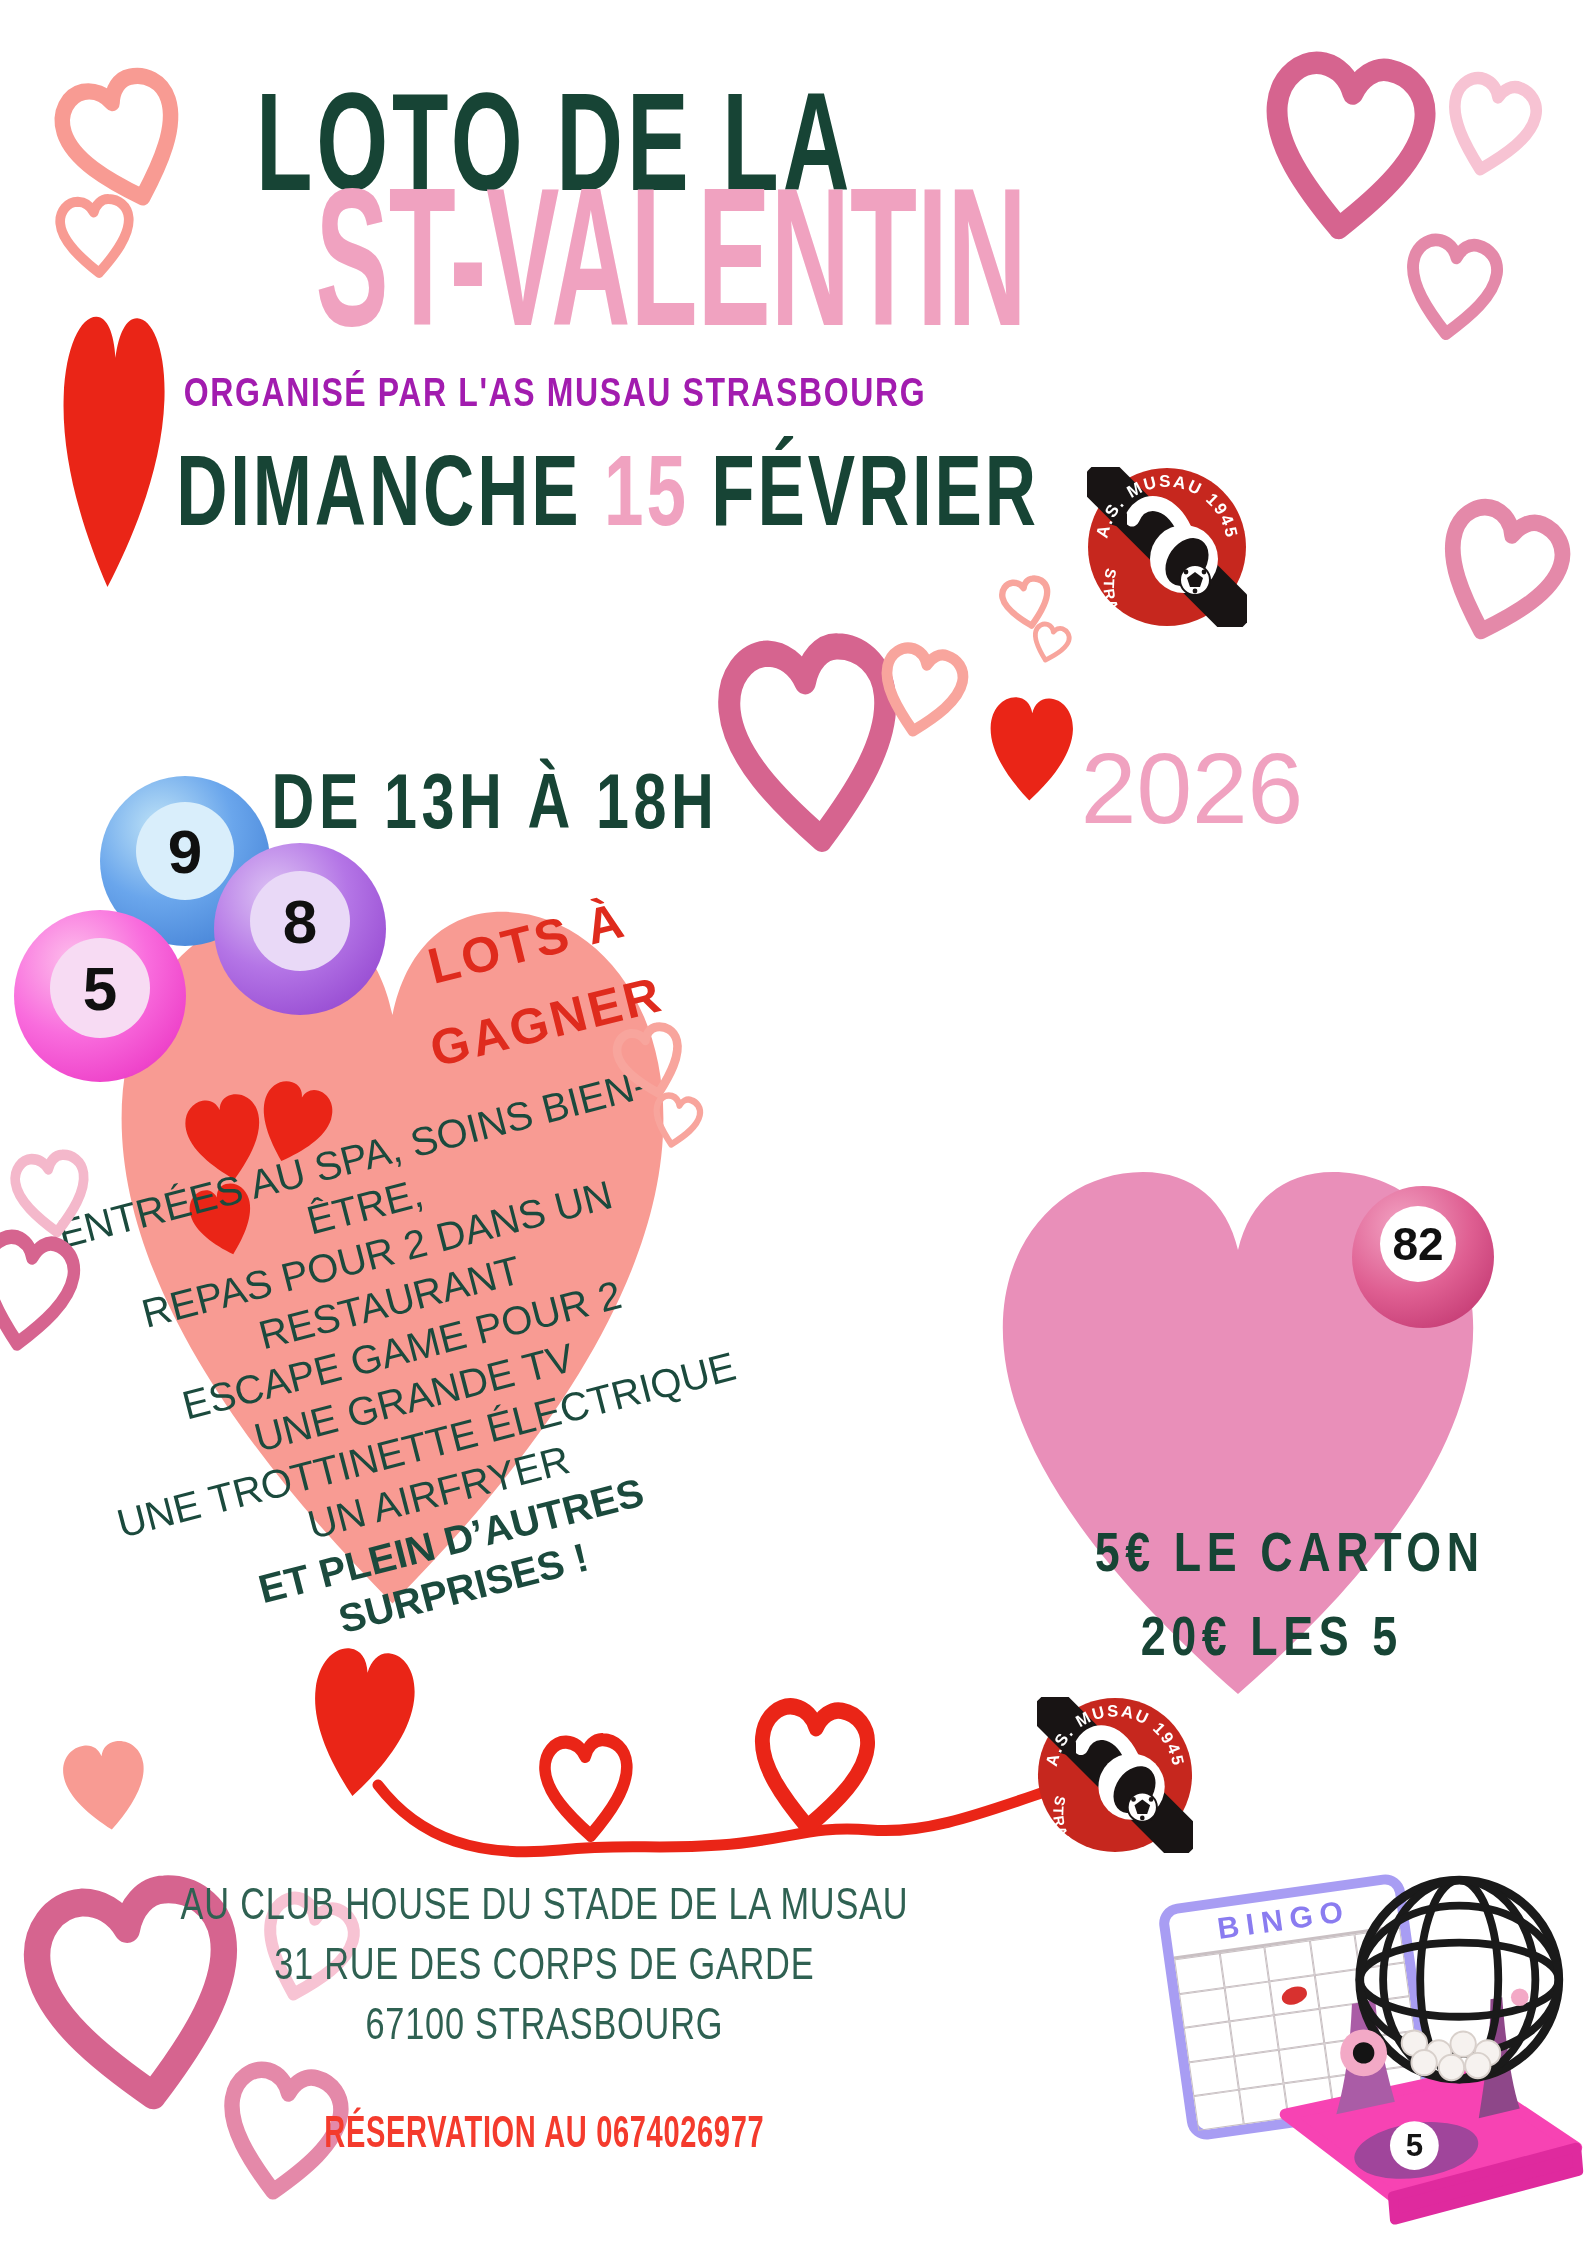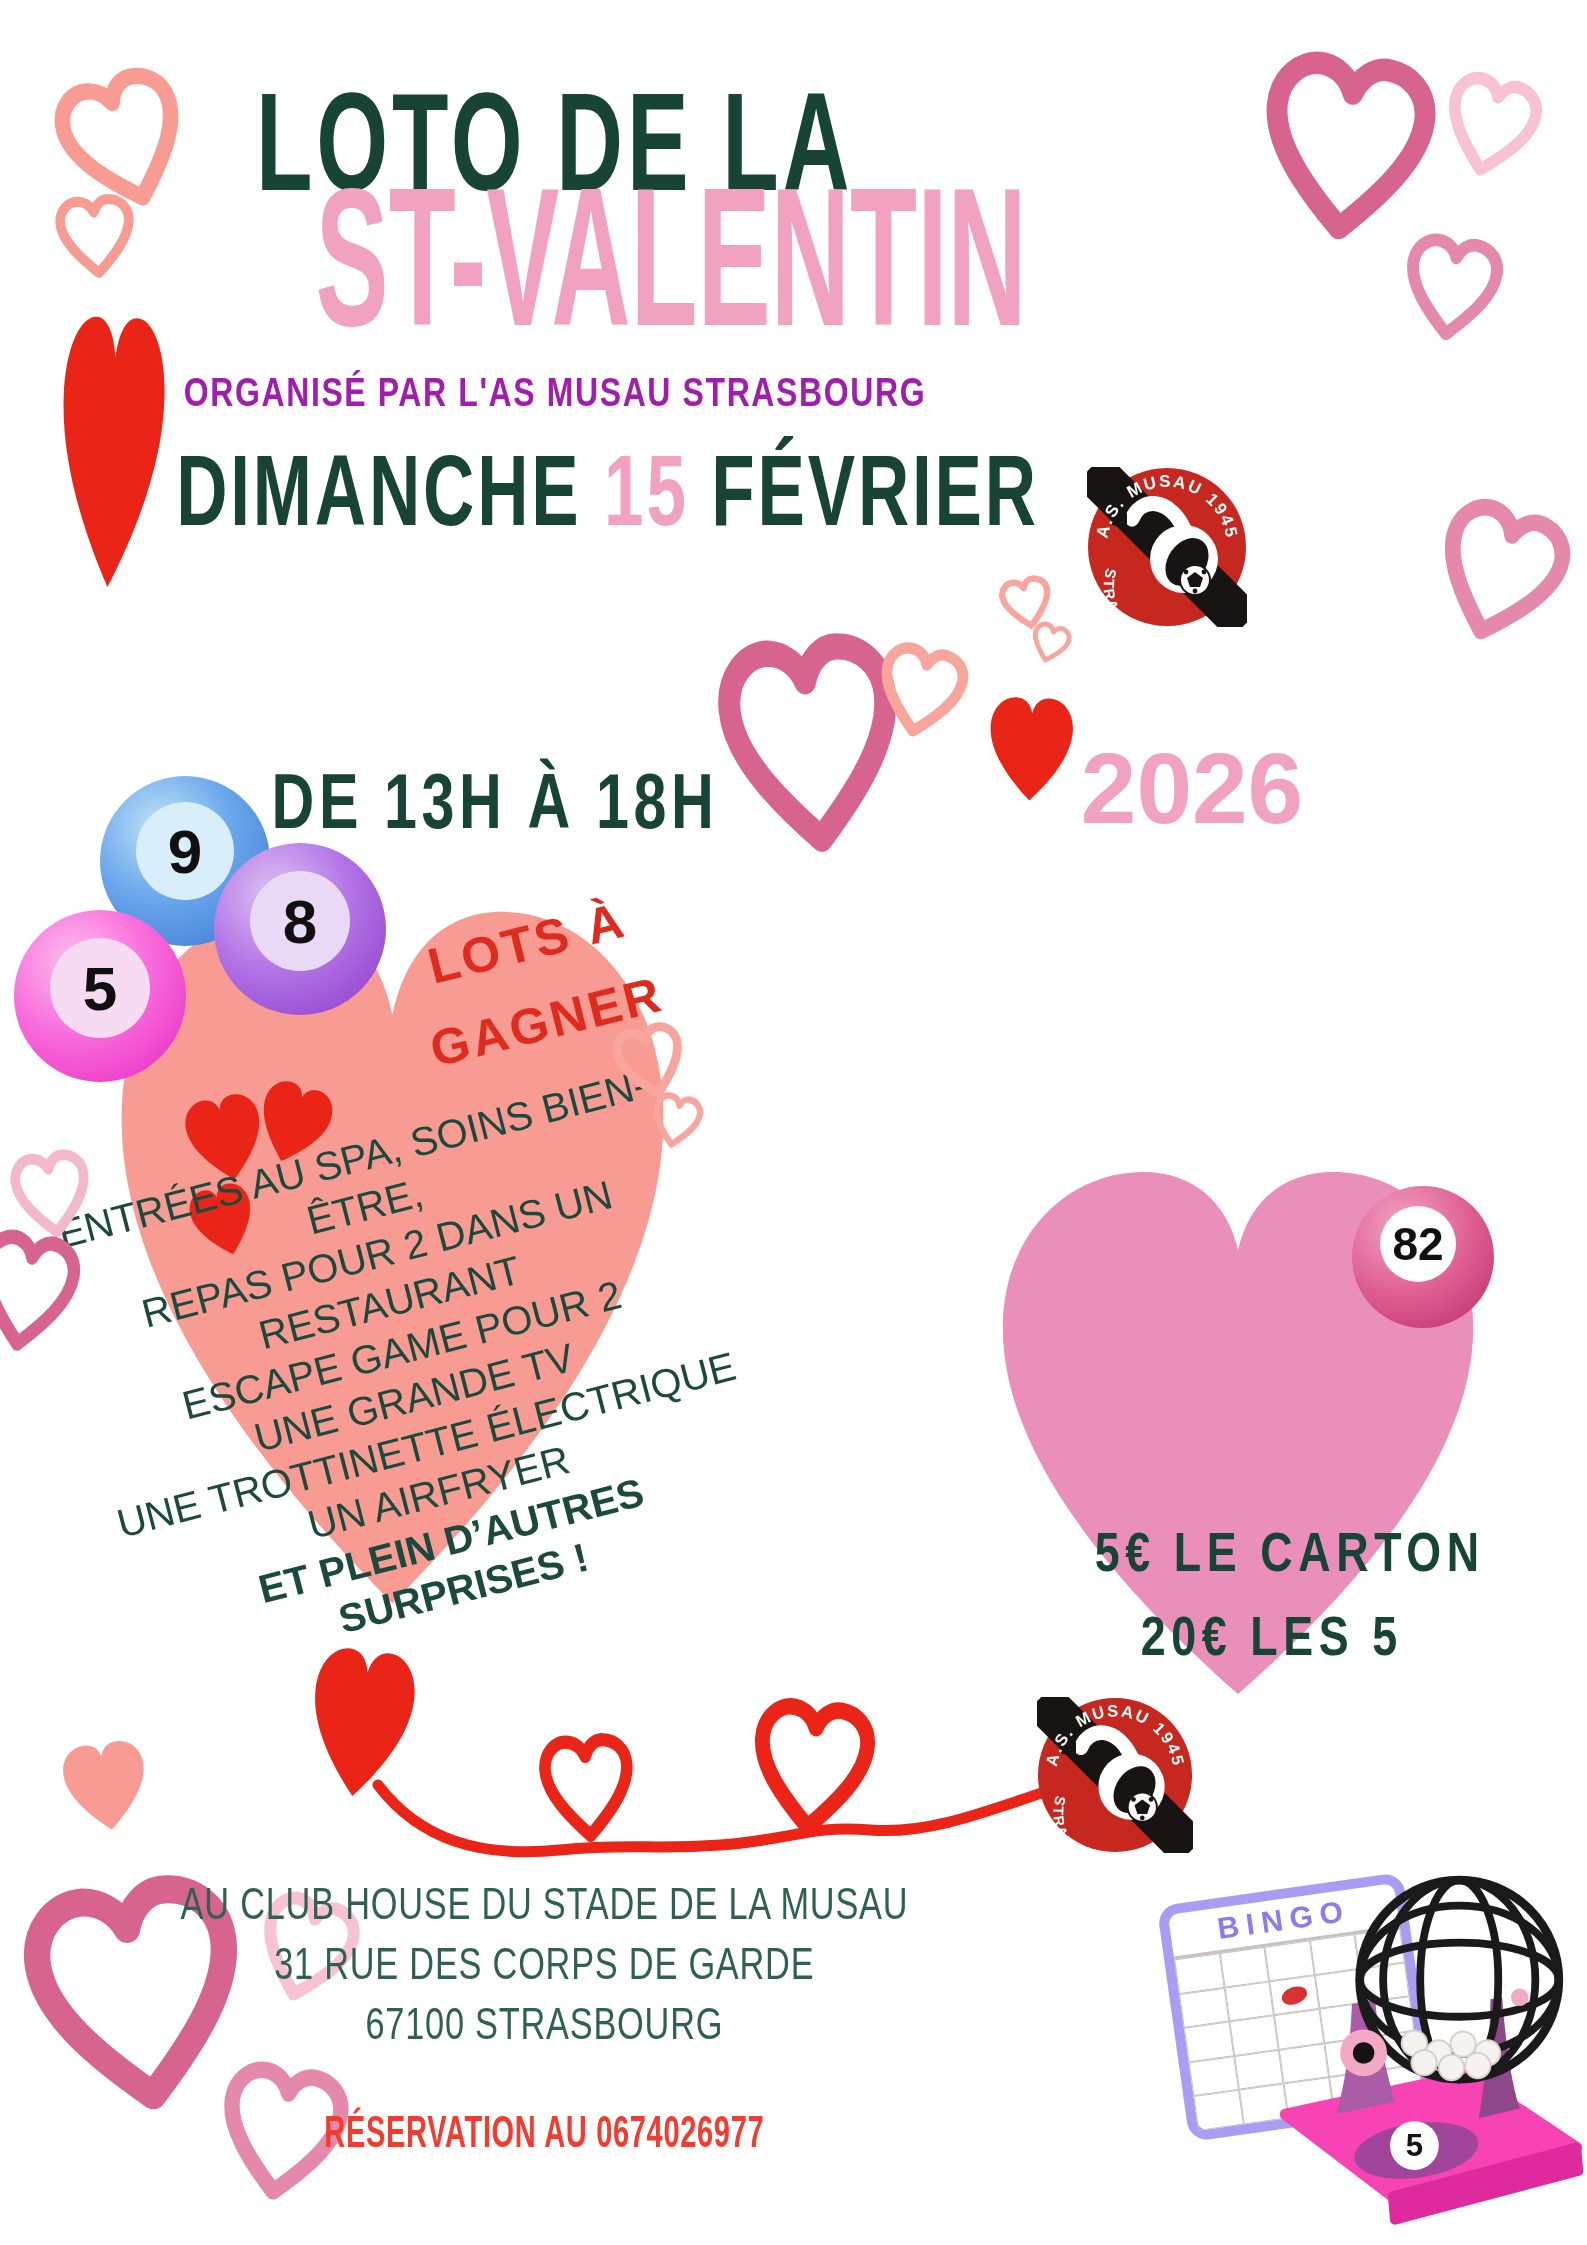--- a/index.html
+++ b/index.html
@@ -12,21 +12,21 @@
   .t1{font-size:140px;font-weight:700;letter-spacing:6px;}
   .t1 > span{transform:scaleX(.66);}
   .t2{font-size:196px;font-weight:700;padding-left:36px;}
   .t2 > span{transform:scaleX(.56);}
   .org{font-size:40px;font-weight:700;color:#a21caf;letter-spacing:2px;}
   .org > span{transform:scaleX(.8);}
   .dateline{font-size:100px;font-weight:700;letter-spacing:4px;}
   .dateline > span{transform:scaleX(.71);}
   .timeline{font-size:78px;font-weight:700;letter-spacing:6px;}
   .timeline > span{transform:scaleX(.76);}
-  .yearline{font-size:100px;font-weight:700;}
+  .yearline{font-size:100px;font-weight:400;}
   .deco{position:absolute;overflow:visible;}
   .lots-head{position:absolute;left:412px;top:902px;width:250px;transform:rotate(-14deg);
              text-align:center;color:#DF2B1D;font-weight:700;font-size:50px;letter-spacing:3px;line-height:1.62;}
   .prizes{position:absolute;left:88px;top:1128px;width:640px;transform:rotate(-14.5deg);
           text-align:center;color:#1B4A3D;font-size:40px;line-height:1.23;font-weight:500;}
   .prizes .pl{display:block;}
   .prizes .b{font-weight:700;}
   .tarifs-box{position:absolute;left:958px;top:1142px;width:560px;height:600px;}
   .tarifs-box .heart-bg{position:absolute;left:0;top:0;width:100%;height:100%;color:#E98FB9;}
   .th{position:absolute;left:0;top:268px;width:450px;text-align:center;white-space:nowrap;

